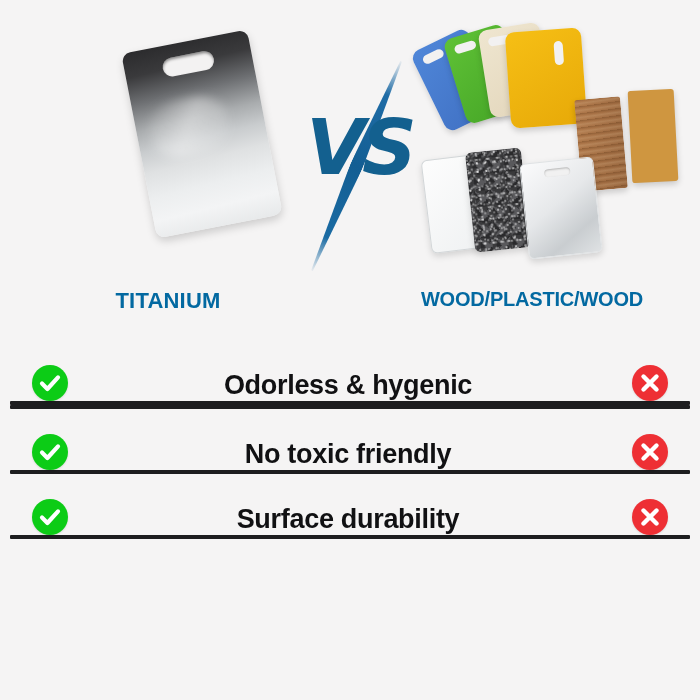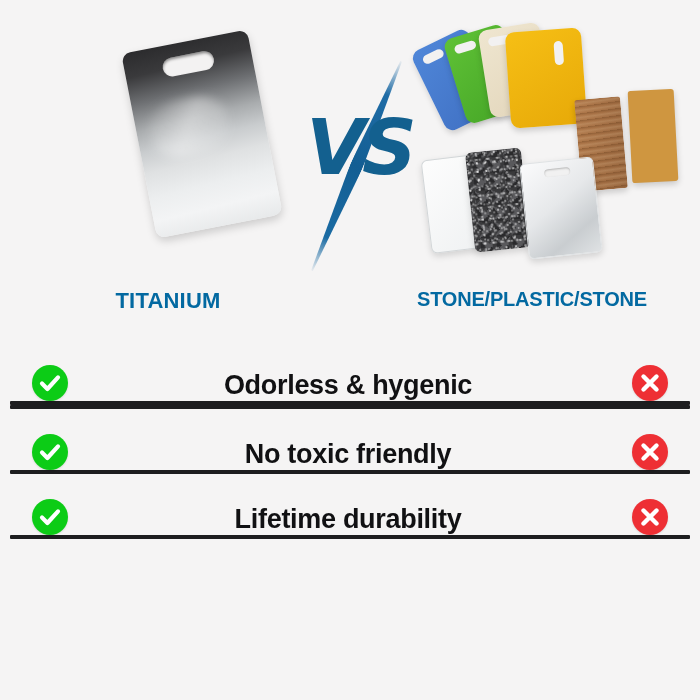--- a/index.html
+++ b/index.html
@@ -340,21 +340,21 @@
     <div class="stone-group">
       <div class="sboard sb-white"></div>
       <div class="sboard sb-granite"></div>
       <div class="sboard sb-grey">
         <div class="shole"></div>
       </div>
     </div>
   </div>
 
   <div class="col-heading heading-left">TITANIUM</div>
-  <div class="col-heading heading-right">STONE/PLASTIC/STONE</div>
+  <div class="col-heading heading-right">WOOD/PLASTIC/WOOD</div>
 
   <div class="feature-table">
 
     <div class="feature-row">
       <div class="cell-mark">
         <span class="badge badge-yes">
           <svg width="36" height="36" viewBox="0 0 36 36">
               <path d="M10 18.6 L15.4 24 L26 12.4" fill="none" stroke="#ffffff" stroke-width="4.2" stroke-linecap="round" stroke-linejoin="round"></path>
             </svg>
         </span>
@@ -392,21 +392,21 @@
     <div class="divider"></div>
 
     <div class="feature-row">
       <div class="cell-mark">
         <span class="badge badge-yes">
           <svg width="36" height="36" viewBox="0 0 36 36">
               <path d="M10 18.6 L15.4 24 L26 12.4" fill="none" stroke="#ffffff" stroke-width="4.2" stroke-linecap="round" stroke-linejoin="round"></path>
             </svg>
         </span>
       </div>
-      <div class="cell-label">Lifetime durability</div>
+      <div class="cell-label">Surface durability</div>
       <div class="cell-mark">
         <span class="badge badge-no">
           <svg width="36" height="36" viewBox="0 0 36 36">
               <path d="M11.5 11.5 L24.5 24.5 M24.5 11.5 L11.5 24.5" fill="none" stroke="#ffffff" stroke-width="4.4" stroke-linecap="round"></path>
             </svg>
         </span>
       </div>
     </div>
     <div class="divider"></div>
 

